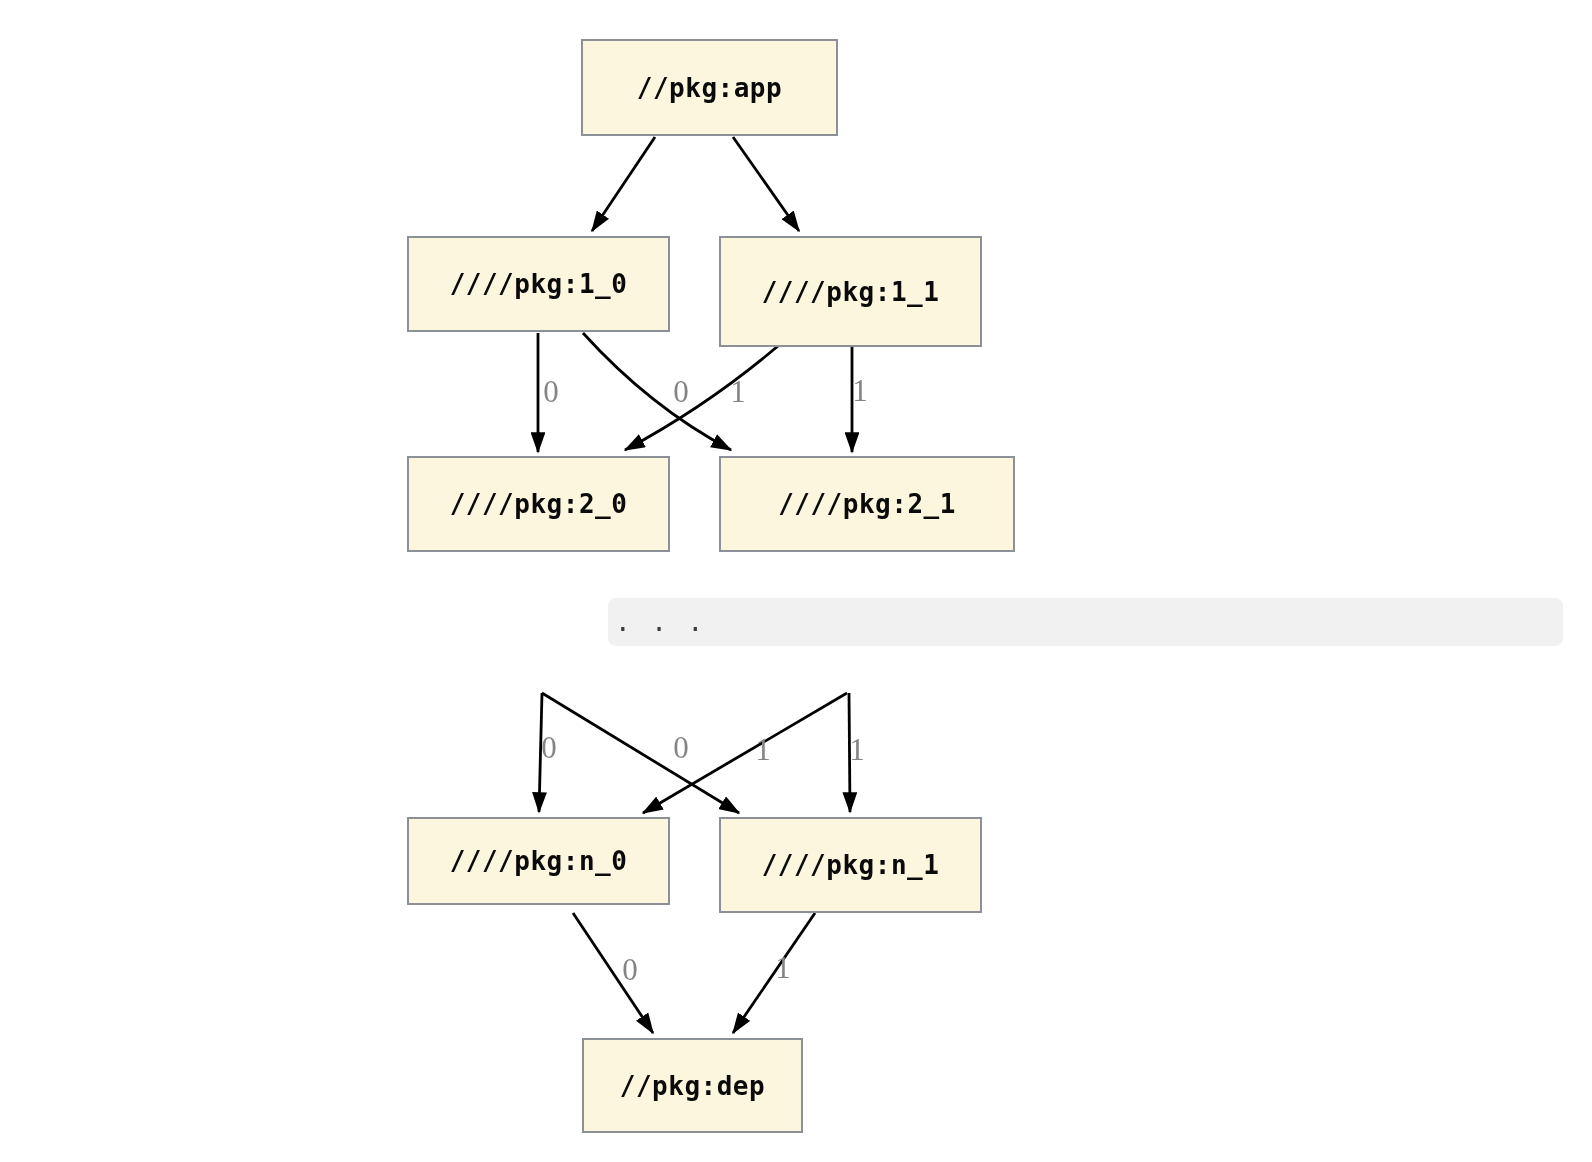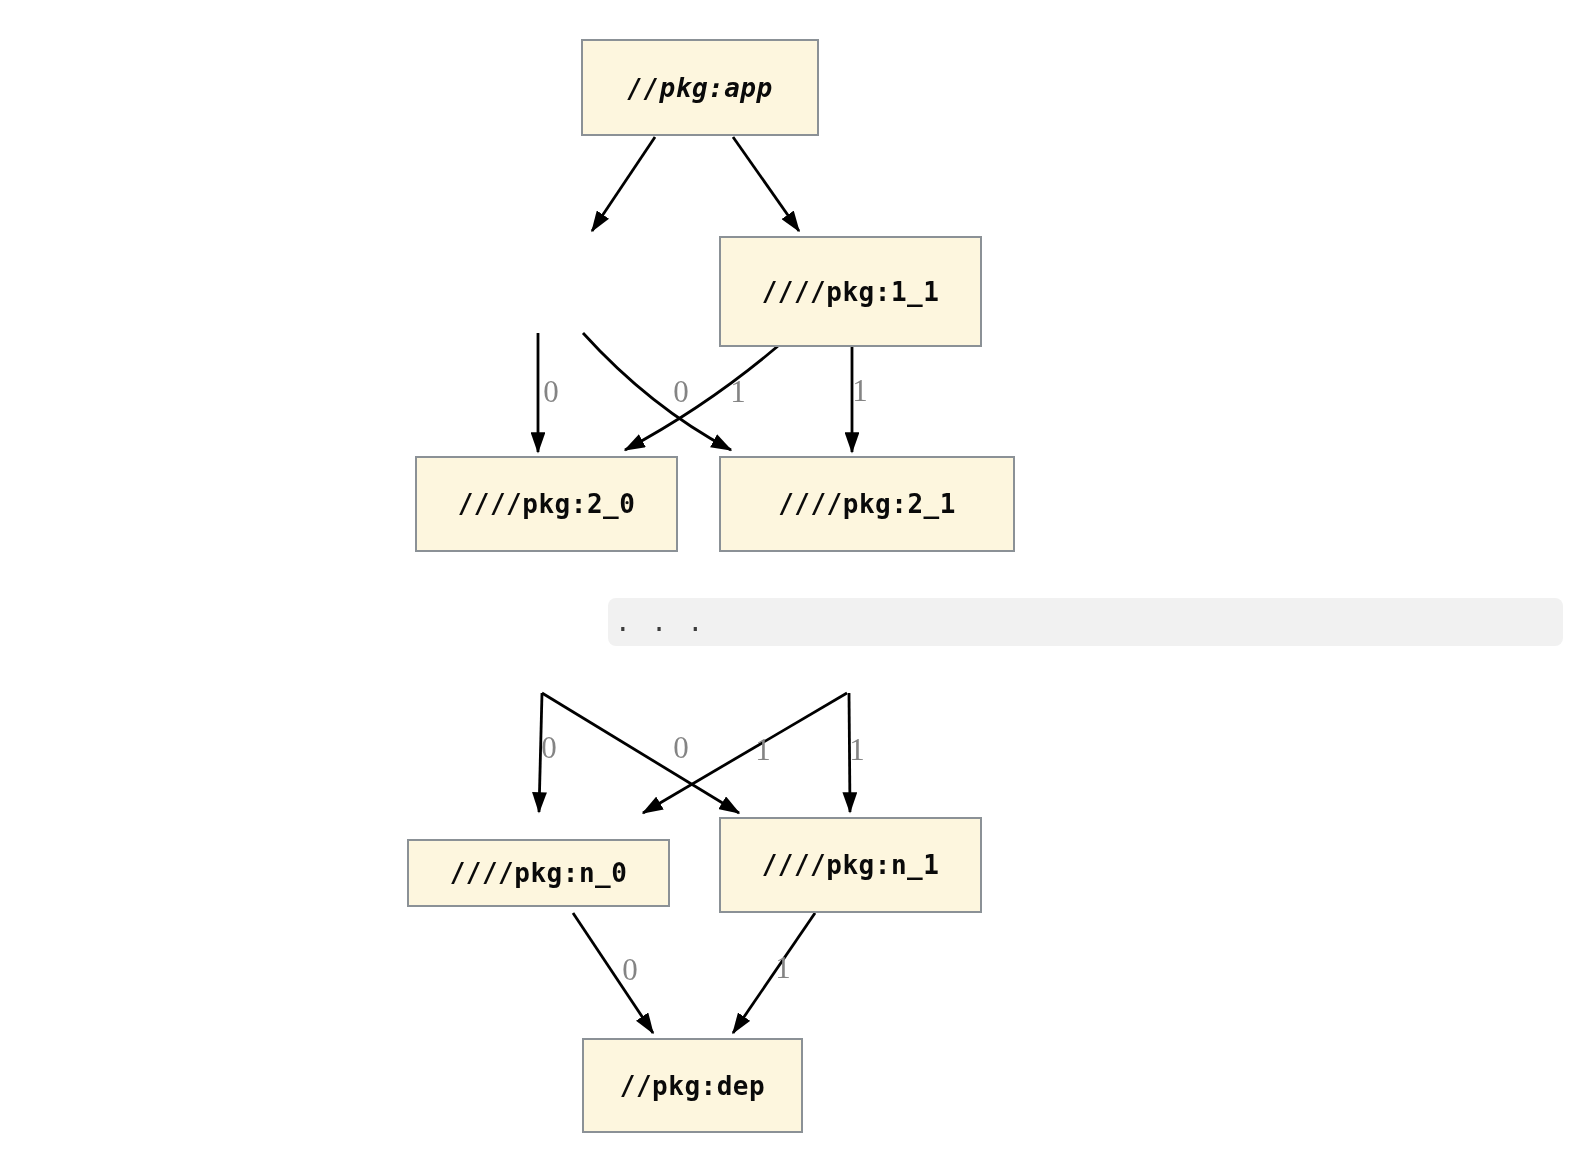--- a/index.html
+++ b/index.html
@@ -22,26 +22,26 @@
     position:absolute;
     box-sizing:border-box;
     background:var(--node-fill,#fdf6de);
     border:2px solid var(--node-border,#8b9196);
     display:flex;align-items:center;justify-content:center;
     font-weight:bold;font-size:26px;letter-spacing:0.5px;
     color:#0a0a0a;
     white-space:nowrap;
   }
   
-  .n-app {left:581px;top:39px;  width:238px;height:97px;font-style:italic;}
+  .n-app {left:581px;top:39px;  width:257px;height:97px;}
   .n-1_0 {left:407px;top:236px; width:263px;height:96px;}
   .n-1_1 {left:719px;top:236px; width:263px;height:111px;}
-  .n-2_0 {left:407px;top:456px; width:263px;height:96px;margin-left:8px;}
+  .n-2_0 {left:407px;top:456px; width:263px;height:96px;}
   .n-2_1 {left:719px;top:456px; width:296px;height:96px;}
-  .n-n_0 {left:407px;top:817px; width:263px;height:68px;margin-top:22px;}
+  .n-n_0 {left:407px;top:817px; width:263px;height:88px;}
   .n-n_1 {left:719px;top:817px; width:263px;height:96px;}
   .n-dep {left:582px;top:1038px;width:221px;height:95px;}
   .ellipsis-band{
     position:absolute;
     left:608px;top:598px;width:955px;height:48px;
     background:var(--band-bg,#f1f1f1);
     border-radius:8px;
     font-size:26px;line-height:48px;
     color:var(--band-text,#3c3c3c);
     padding-left:7px;box-sizing:border-box;
@@ -82,20 +82,21 @@
     <text class="elabel" x="860" y="401">1</text>
     <text class="elabel" x="549" y="758">0</text>
     <text class="elabel" x="681" y="758">0</text>
     <text class="elabel" x="763" y="760">1</text>
     <text class="elabel" x="857" y="760">1</text>
     <text class="elabel" x="630" y="980">0</text>
     <text class="elabel" x="783" y="978">1</text>
   </svg>
 
   <div class="node n-app">//pkg:app</div>
+  <div class="node n-1_0">////pkg:1_0</div>
   <div class="node n-1_1">////pkg:1_1</div>
   <div class="node n-2_0">////pkg:2_0</div>
   <div class="node n-2_1">////pkg:2_1</div>
   <div class="node n-n_0">////pkg:n_0</div>
   <div class="node n-n_1">////pkg:n_1</div>
   <div class="node n-dep">//pkg:dep</div>
 
   <div class="ellipsis-band">
     <span>. . .</span>
   </div>

